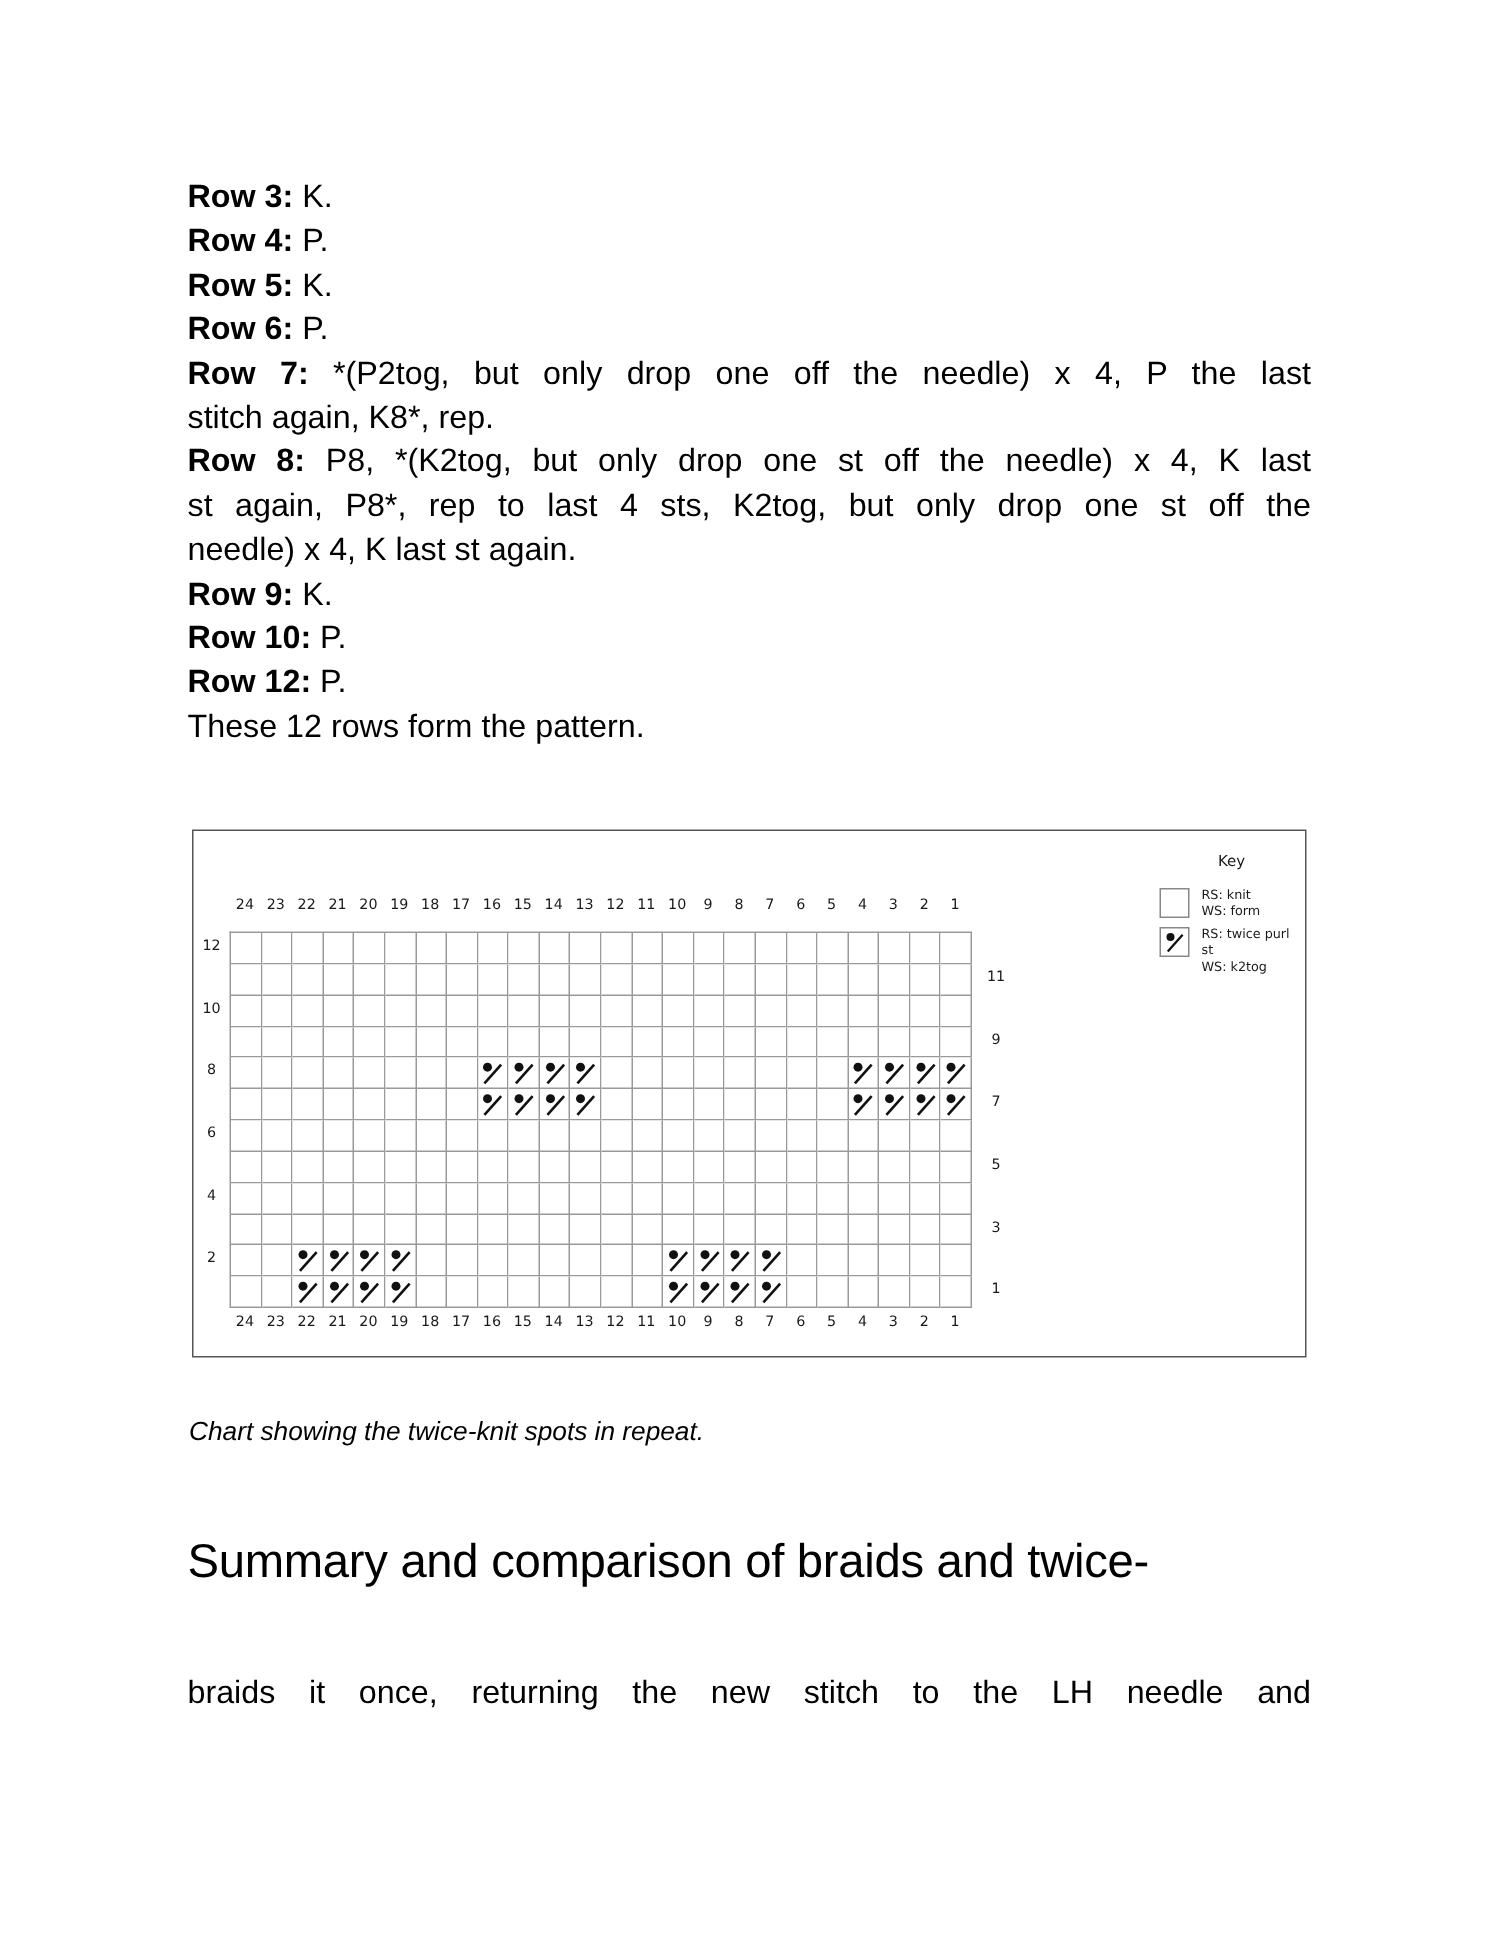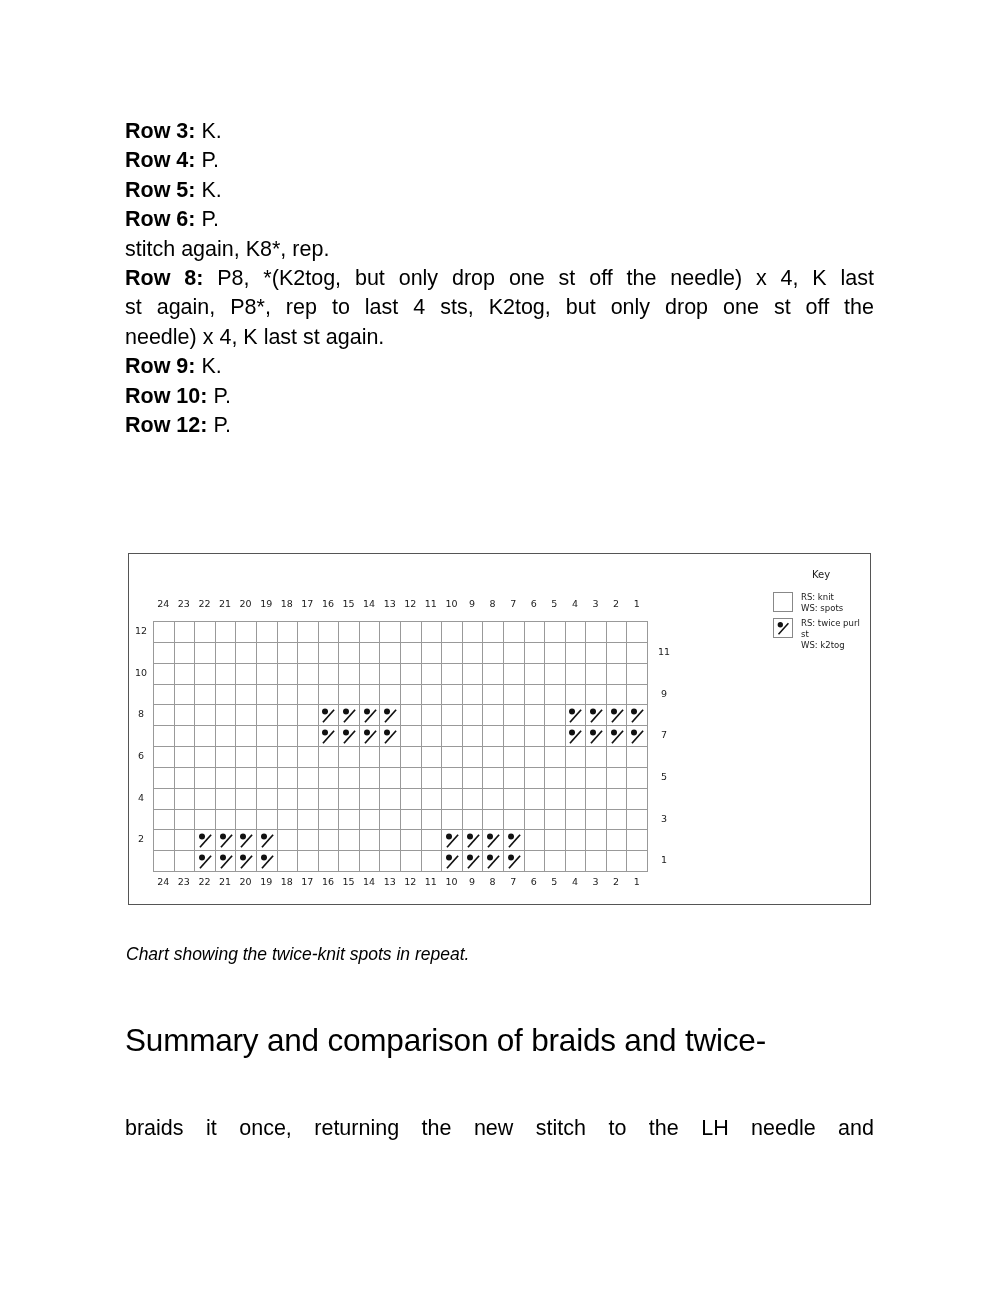--- a/index.html
+++ b/index.html
@@ -76,27 +76,29 @@
 </style>
 </head>
 <body>
 
 <div class="page">
   <div class="instructions">
       <p class="instr"><b>Row 3:</b> K.</p>
       <p class="instr"><b>Row 4:</b> P.</p>
       <p class="instr"><b>Row 5:</b> K.</p>
       <p class="instr"><b>Row 6:</b> P.</p>
+      <p class="instr stretch"><b>Row 7:</b> *(P2tog, but only drop one off the needle) x 4, P the last</p>
       <p class="instr">stitch again, K8*, rep.</p>
       <p class="instr stretch"><b>Row 8:</b> P8, *(K2tog, but only drop one st off the needle) x 4, K last</p>
       <p class="instr stretch">st again, P8*, rep to last 4 sts, K2tog, but only drop one st off the</p>
       <p class="instr">needle) x 4, K last st again.</p>
       <p class="instr"><b>Row 9:</b> K.</p>
       <p class="instr"><b>Row 10:</b> P.</p>
       <p class="instr"><b>Row 12:</b> P.</p>
+      <p class="instr">These 12 rows form the pattern.</p>
     </div>
 
   <div class="chart-box">
     <div class="key-title">Key</div>
   <div class="col-labels" style="top: 44px;">
         <span>24</span>
         <span>23</span>
         <span>22</span>
         <span>21</span>
         <span>20</span>
@@ -605,21 +607,21 @@
         <div class="cell" style="border-color: rgb(153, 153, 153);"></div>
         <div class="cell" style="border-color: rgb(153, 153, 153);"></div>
         <div class="cell" style="border-color: rgb(153, 153, 153);"></div>
         <div class="cell" style="border-color: rgb(153, 153, 153);"></div>
         <div class="cell" style="border-color: rgb(153, 153, 153);"></div>
       </div>
       <div class="key-entry" style="top: 38px;">
         <div class="key-box"></div>
         <div class="key-text">
           <div>RS: knit</div>
-          <div>WS: spots</div>
+          <div>WS: form</div>
         </div>
       </div>
       <div class="key-entry" style="top: 64px;">
         <div class="key-box">
           <svg viewBox="0 0 21 21">
             <circle cx="7" cy="6.2" r="3.5" fill="#111111"></circle>
             <line x1="4.6" y1="18.8" x2="17.6" y2="4.2" stroke="#111111" stroke-width="2"></line>
           </svg>
         </div>
         <div class="key-text">

